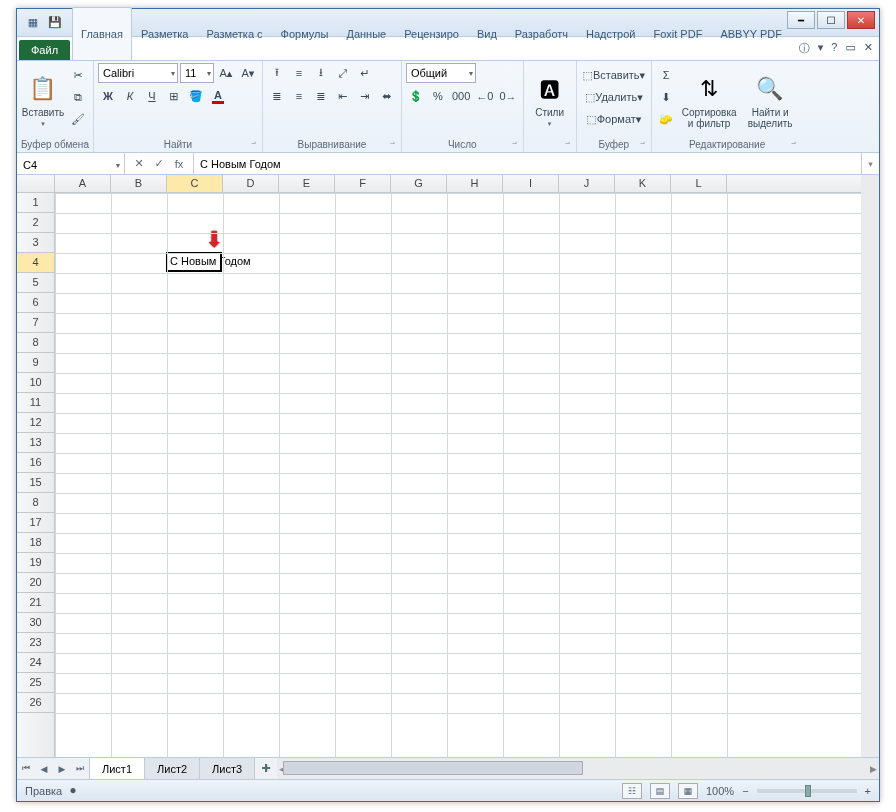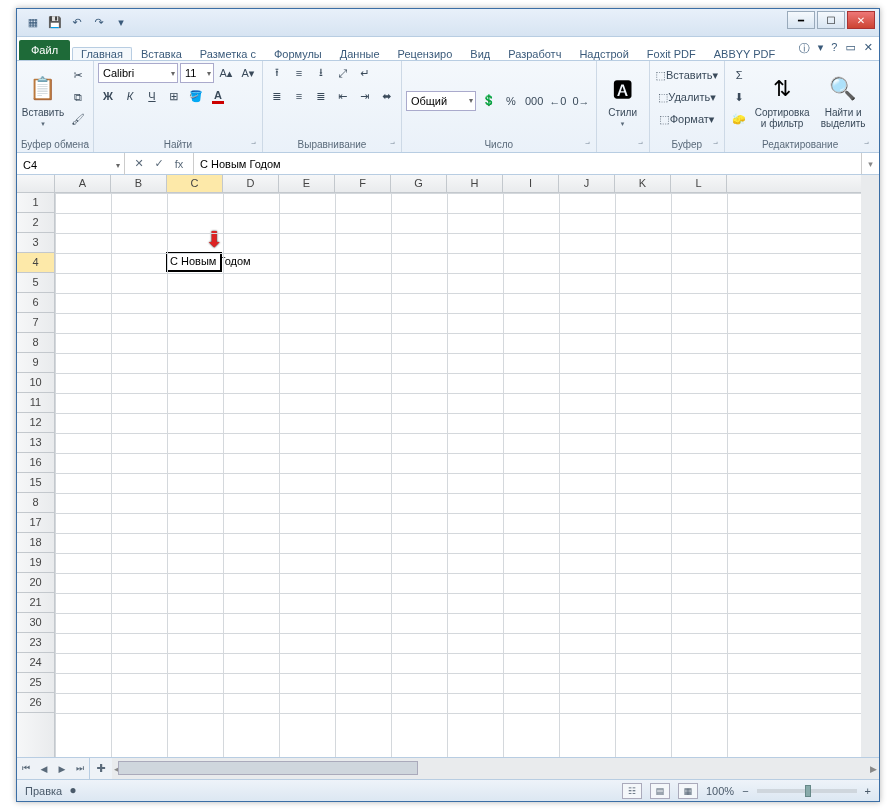--- a/index.html
+++ b/index.html
@@ -13,21 +13,21 @@
 .titlebar .qa { display: flex; gap: 2px; padding: 0 6px; align-items: center; }
 .qa-btn { width: 20px; height: 20px; display: flex; align-items: center; justify-content: center; cursor: pointer; color: #3a5a7a; font-size: 11px; }
 .titlebar .title { position: absolute; left: 0; right: 0; text-align: center; font-size: 12px; color: #4a5a6a; pointer-events: none; }
 .titlebar .winbtns { position: absolute; right: 4px; top: 2px; display: flex; gap: 2px; }
 .winbtn { width: 28px; height: 18px; border: 1px solid #9ab; background: linear-gradient(#f5f9fd,#d8e5f2); display: flex; align-items: center; justify-content: center; font-size: 10px; cursor: pointer; }
 .winbtn.close { background: linear-gradient(#e77,#c43); color: #fff; border-color: #a33; }
 
 
 .tabsrow { height: 24px; background: #fff; display: flex; align-items: flex-end; border-bottom: 1px solid #b8cde2; padding-left: 2px; position: relative; }
 .filetab { background: #1e6a38; color: #fff; padding: 4px 12px; font-size: 11px; border-radius: 2px 2px 0 0; cursor: pointer; margin-right: 2px; }
-.rtab { padding: 0 8px; font-size: 11px; color: #3a5a7a; cursor: pointer; border: 1px solid transparent; border-bottom: none; }
+.rtab { padding: 20px 8px; font-size: 11px; color: #3a5a7a; cursor: pointer; border: 1px solid transparent; border-bottom: none; }
 .rtab.active { background: #f4f8fc; border-color: #b8cde2; border-radius: 2px 2px 0 0; }
 .tab-extras { position: absolute; right: 6px; top: 4px; display: flex; gap: 8px; font-size: 11px; color: #3a5a7a; }
 .tab-extras span { cursor: pointer; }
 
 
 .ribbon { height: 92px; background: linear-gradient(#f4f8fc,#eaf1f9); border-bottom: 1px solid #b8cde2; display: flex; }
 .group { border-right: 1px solid #cdd9e6; padding: 2px 4px 0 4px; display: flex; flex-direction: column; justify-content: space-between; }
 .group-body { display: flex; gap: 3px; flex: 1; }
 .group-label { font-size: 10px; color: #5a6a7a; text-align: center; padding: 1px 0 2px; position: relative; }
 .group-label::after { content: "⌐"; position: absolute; right: 2px; font-size: 8px; color: #7a8a9a; transform: rotate(180deg); }
@@ -108,21 +108,21 @@
       <div class="winbtn">━</div>
       <div class="winbtn">☐</div>
       <div class="winbtn close">✕</div>
     </div>
   </div>
 
   <div class="tabsrow">
     <div class="filetab">Файл</div>
     <div id="rtabs" style="display:flex;">
         <div class="rtab active">Главная</div>
-        <div class="rtab">Вставка</div>
+        <div class="rtab">Разметка</div>
         <div class="rtab">Разметка с</div>
         <div class="rtab">Формулы</div>
         <div class="rtab">Данные</div>
         <div class="rtab">Рецензиро</div>
         <div class="rtab">Вид</div>
         <div class="rtab">Разработч</div>
         <div class="rtab">Надстрой</div>
         <div class="rtab">Foxit PDF</div>
         <div class="rtab">ABBYY PDF</div>
       </div>
@@ -191,21 +191,21 @@
           <div class="mini">≣</div>
           <div class="mini">⇤</div>
           <div class="mini">⇥</div>
           <div class="mini">⬌</div>
         </div>
       </div>
       <div class="group-label">Выравнивание</div>
     </div>
 
     <div class="group">
-      <div class="group-body" style="flex-direction:row;">
+      <div class="group-body" style="flex-direction:column;">
         <div class="minirow">
             <div class="combo" style="width:70px">Общий</div>
           </div>
         <div class="minirow">
           <div class="mini">💲</div>
           <div class="mini">%</div>
           <div class="mini">000</div>
           <div class="mini">←0</div>
           <div class="mini">0→</div>
         </div>
@@ -357,20 +357,25 @@
     <div class="vscroll"></div>
   </div>
 
   <div class="sheetbar">
     <div class="sheetnav">
       <span>⏮</span>
       <span>◀</span>
       <span>▶</span>
       <span>⏭</span>
     </div>
+    <div id="sheettabs" style="display:flex;">
+        <div class="sheet-tab">Лист1</div>
+        <div class="sheet-tab inactive">Лист2</div>
+        <div class="sheet-tab inactive">Лист3</div>
+      </div>
     <div class="sheet-add">✚</div>
     <div class="hscroll">
         <span style="margin-left:2px;font-size:9px;color:#888">◀</span>
         <div class="thumb"></div>
         <span style="margin-left:auto;margin-right:2px;font-size:9px;color:#888">▶</span>
       </div>
   </div>
 
   <div class="status">
     <span>Правка</span>

